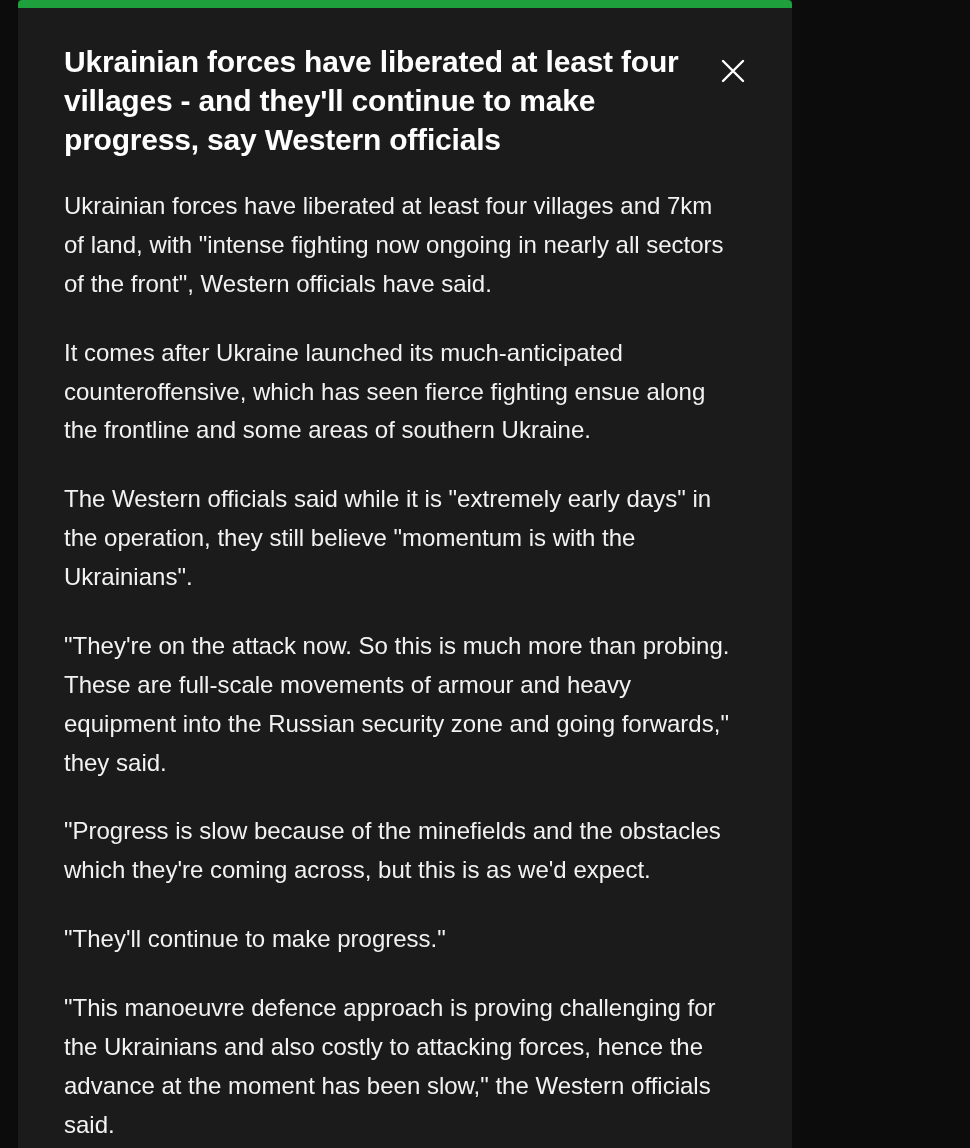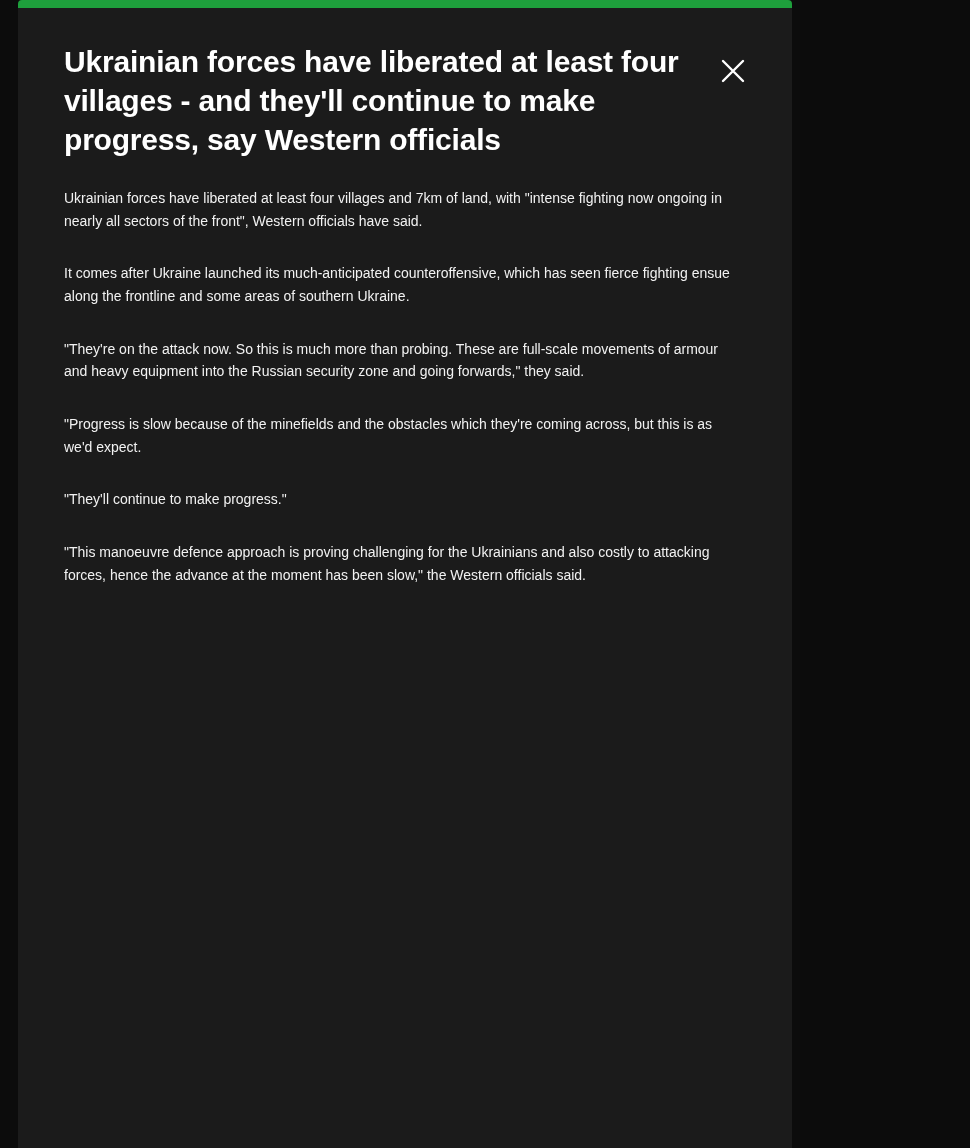--- a/index.html
+++ b/index.html
@@ -82,21 +82,21 @@
   }
 
   .article-body {
     margin-top: 28px;
     padding-right: 14px;
   }
 
   .article-body p {
     margin: 0 0 30px 0;
     color: #f2f2f2;
-    font-size: 14px;
+    font-size: 24px;
     line-height: 1.62;
     font-weight: 400;
   }
 </style>
 </head>
 <body>
 
 <div class="page">
 
   <div class="left-rail"></div>
@@ -108,20 +108,21 @@
       <svg width="26" height="26" viewBox="0 0 26 26" fill="none" xmlns="http://www.w3.org/2000/svg">
         <path d="M3 3 L23 23 M23 3 L3 23" stroke="#ffffff" stroke-width="2.4" stroke-linecap="round"></path>
       </svg>
     </button>
 
     <h1 class="headline">Ukrainian forces have liberated at least four villages - and they'll continue to make progress, say Western officials</h1>
 
     <div class="article-body">
       <p>Ukrainian forces have liberated at least four villages and 7km of land, with "intense fighting now ongoing in nearly all sectors of the front", Western officials have said.</p>
       <p>It comes after Ukraine launched its much-anticipated counteroffensive, which has seen fierce fighting ensue along the frontline and some areas of southern Ukraine.</p>
+      <p>The Western officials said while it is "extremely early days" in the operation, they still believe "momentum is with the Ukrainians".</p>
       <p>"They're on the attack now. So this is much more than probing. These are full-scale movements of armour and heavy equipment into the Russian security zone and going forwards," they said.</p>
       <p>"Progress is slow because of the minefields and the obstacles which they're coming across, but this is as we'd expect.</p>
       <p>"They'll continue to make progress."</p>
       <p>"This manoeuvre defence approach is proving challenging for the Ukrainians and also costly to attacking forces, hence the advance at the moment has been slow," the Western officials said.</p>
     </div>
 
   </div>
 </div>
 
 </body></html>

